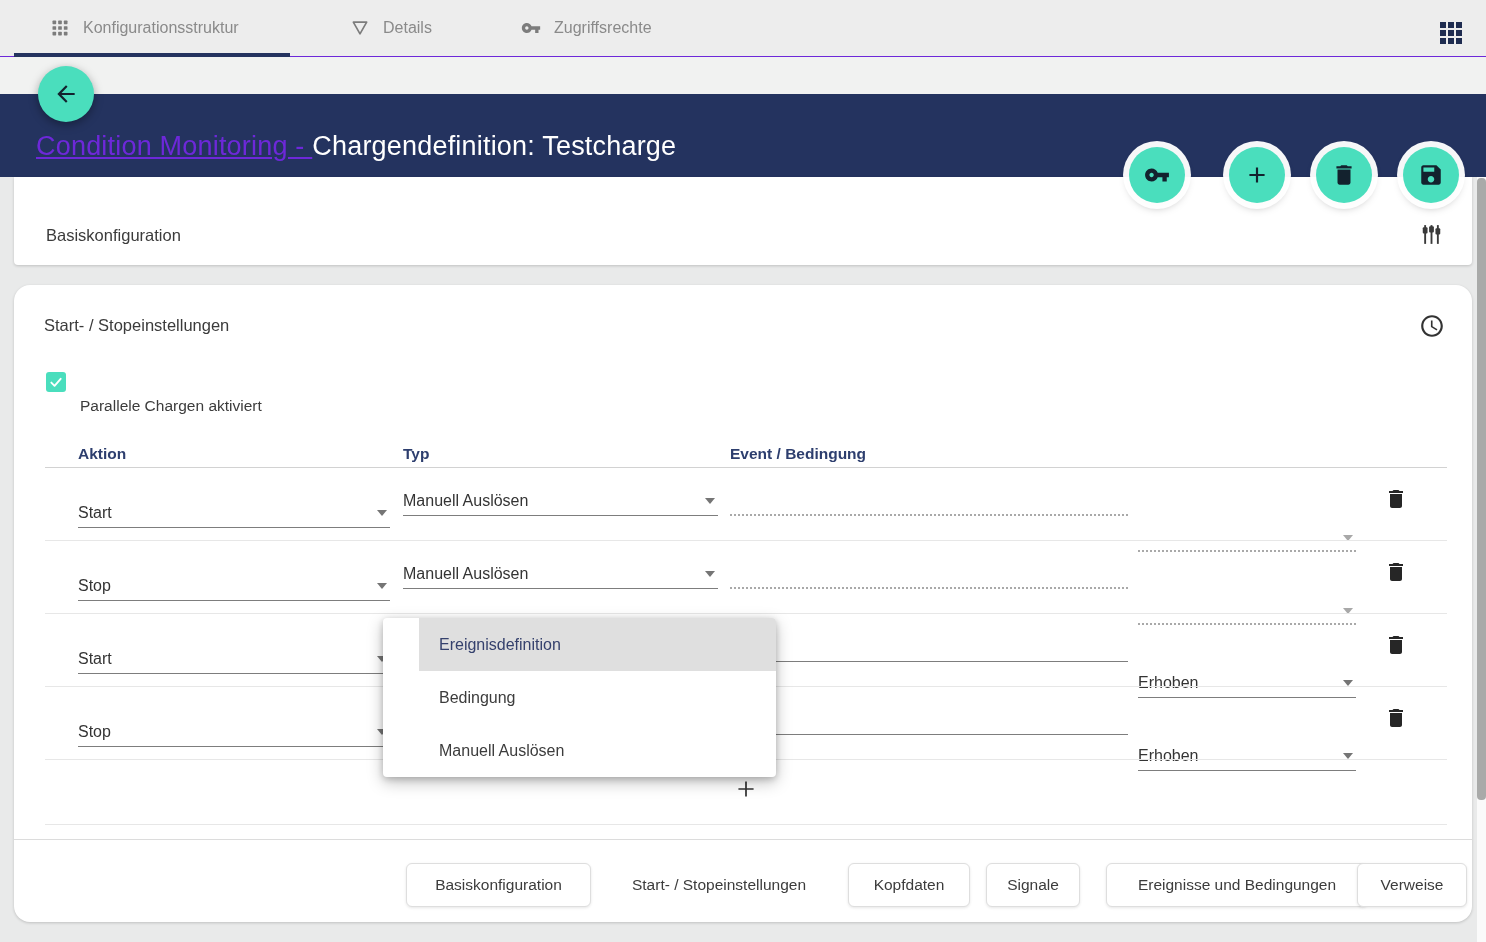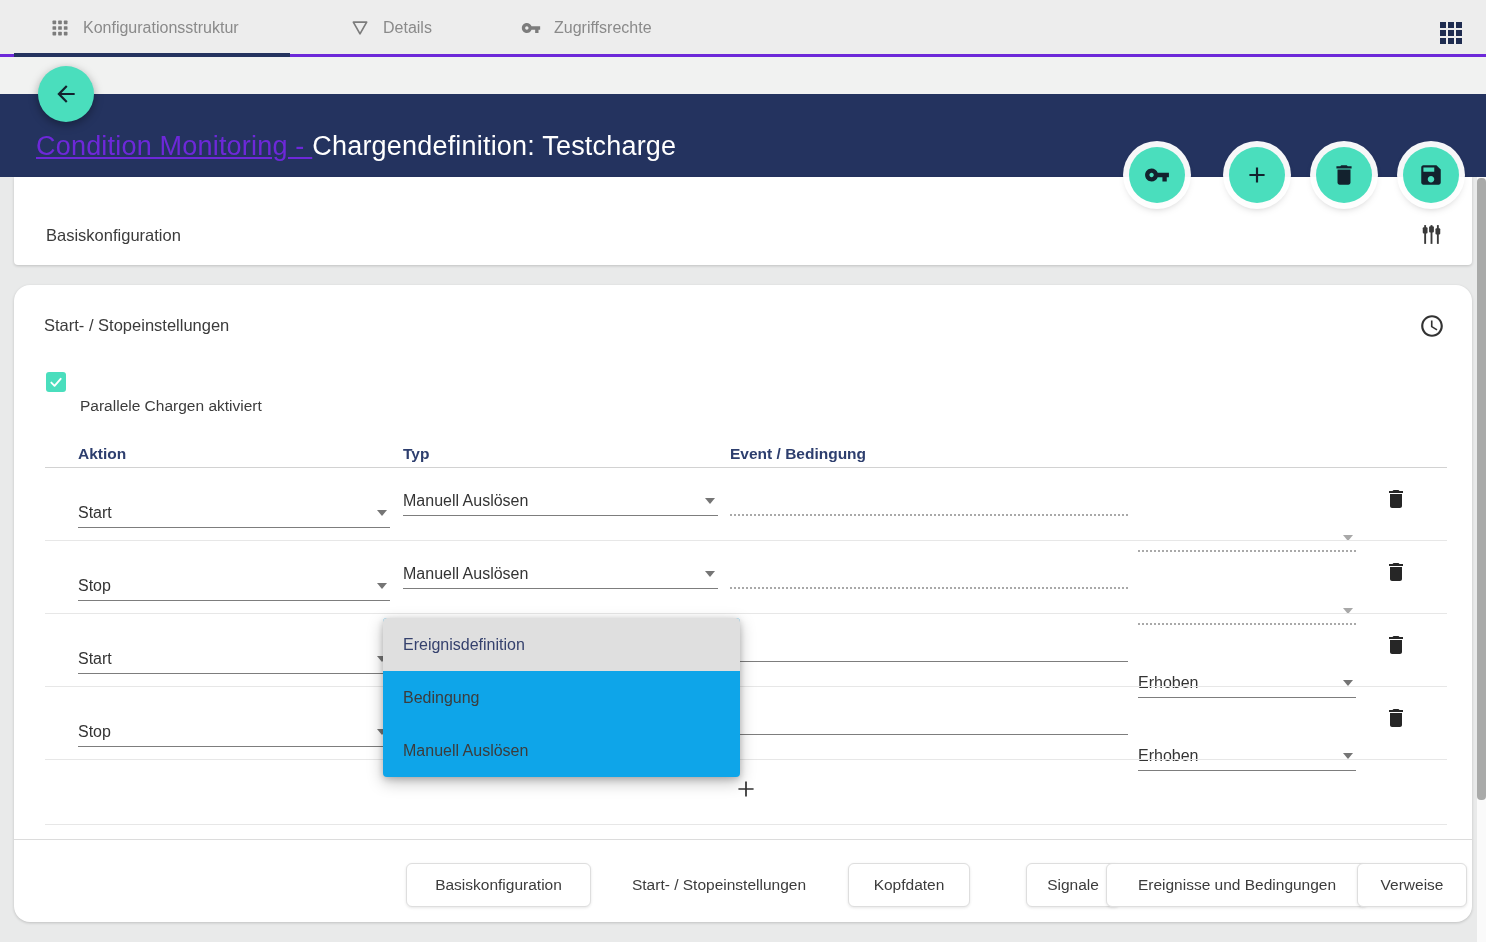--- a/index.html
+++ b/index.html
@@ -2,21 +2,21 @@
 <html><head>
 <meta charset="utf-8">
 <style>
   html,body{margin:0;padding:0;}
   .screen{
     position:relative;width:1486px;height:942px;overflow:hidden;
     background:#e9eaea;font-family:"Liberation Sans",sans-serif;
     -webkit-font-smoothing:antialiased;color:#3b3b3b;
   }
   
-  .tabbar{position:absolute;left:0;top:0;width:1486px;height:57px;background:#ededed;border-bottom:3px solid #6d28d9;box-sizing:border-box;}
+  .tabbar{position:absolute;left:0;top:0;width:1486px;height:57px;background:#ededed;border-bottom:1px solid #6d28d9;box-sizing:border-box;}
   .tab{position:absolute;top:0;height:56px;display:flex;align-items:center;gap:13px;color:#8a8a8a;font-size:16px;cursor:pointer;}
   .tab-1{left:50px;}
   .tab-2{left:350px;}
   .tab-3{left:521px;}
   .tab-icon{width:20px;height:20px;color:#7c7c7c;flex:0 0 auto;}
   .tab-underline{position:absolute;left:14px;top:53px;width:276px;height:4px;background:#24335f;}
   .grid-btn{position:absolute;right:23px;top:21px;width:24px;height:24px;color:#1f2c50;cursor:pointer;}
   
   .strip{position:absolute;left:0;top:57px;width:1486px;height:37px;background:#f1f2f1;}
   .navy{position:absolute;left:0;top:94px;width:1486px;height:83px;background:#24335f;}
@@ -72,25 +72,25 @@
   .plus-btn svg{width:26px;height:26px;}
   .table-bottom-line{position:absolute;left:0;right:0;top:379px;height:1px;background:#e7e7e7;}
   
   .full-divider{position:absolute;left:0;right:0;top:554px;height:1px;background:#dcdcdc;}
   .bottom-nav{position:absolute;left:0;top:578px;right:0;height:44px;}
   .nav-btn{position:absolute;top:0;height:44px;background:#fff;border:1px solid #dedede;border-radius:6px;box-shadow:0 1px 3px rgba(0,0,0,.10);font-family:"Liberation Sans",sans-serif;font-size:15.5px;color:#3c3c3c;cursor:pointer;display:flex;align-items:center;justify-content:center;box-sizing:border-box;white-space:nowrap;}
   .nav-active{position:absolute;top:0;height:44px;display:flex;align-items:center;justify-content:center;font-size:15.5px;color:#3c3c3c;white-space:nowrap;cursor:pointer;}
   .nb-1{left:392px;width:185px;}
   .nb-active{left:593px;width:224px;}
   .nb-2{left:834px;width:122px;}
-  .nb-3{left:1012px;width:94px;}
+  .nb-3{left:972px;width:94px;}
   .nb-4{left:1092px;width:262px;}
   .nb-5{left:1343px;width:110px;}
   
-  .menu{position:absolute;left:383px;top:618px;width:357px;height:159px;background:#0ea5e9;border-radius:4px;box-shadow:0 5px 16px rgba(0,0,0,.26),0 2px 6px rgba(0,0,0,.18);z-index:50;overflow:hidden;}
+  .menu{position:absolute;left:383px;top:618px;width:357px;height:159px;background:#ffffff;border-radius:4px;box-shadow:0 5px 16px rgba(0,0,0,.26),0 2px 6px rgba(0,0,0,.18);z-index:50;overflow:hidden;padding-left:36px;}
   .menu-item{height:53px;line-height:53px;padding-left:20px;font-size:16px;color:#3c3c3c;cursor:pointer;}
   .menu-item.selected{background:#dfdfdf;color:#35416d;}
   
   .scrollbar{position:absolute;right:0;top:177px;width:9px;height:765px;background:#fafafa;z-index:60;}
   .scroll-thumb{position:absolute;left:0;top:1px;width:9px;height:622px;background:#a9aaa9;border-radius:4px;cursor:pointer;}
 </style>
 </head>
 <body>
 
 <div class="screen">

